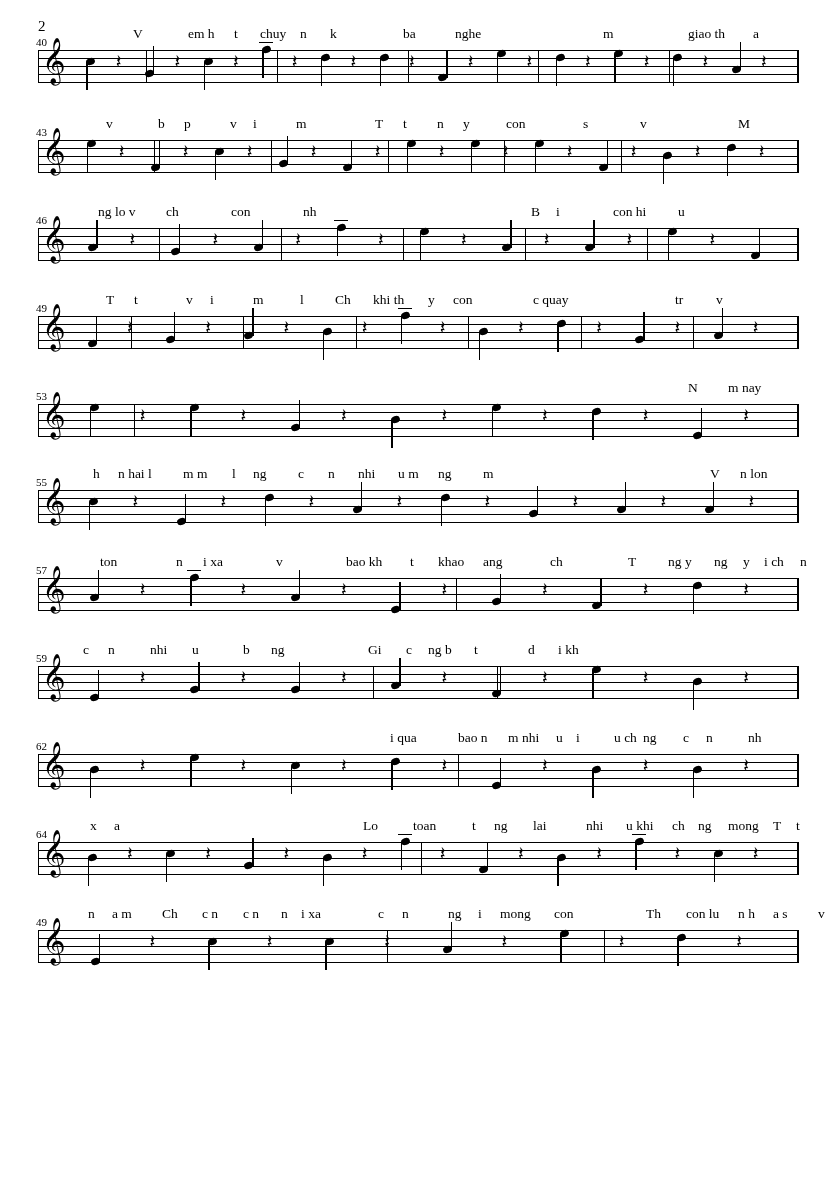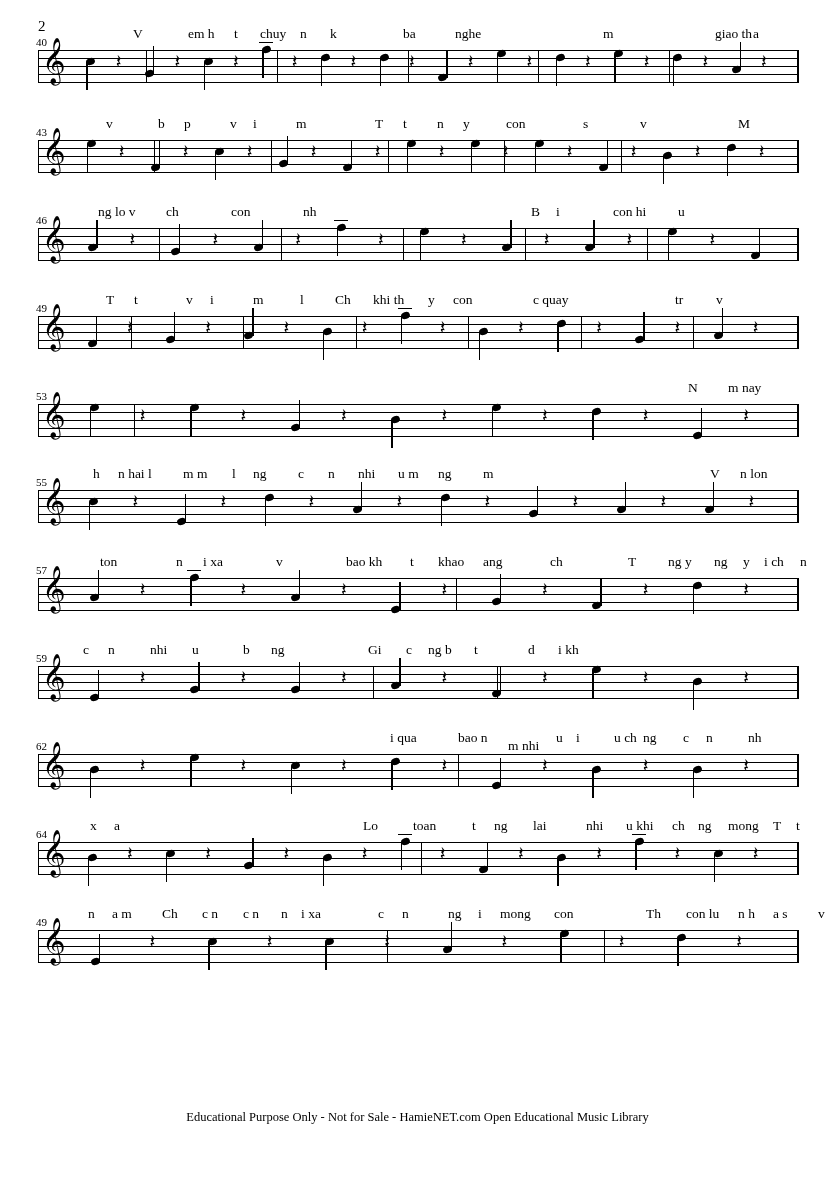--- a/index.html
+++ b/index.html
@@ -132,21 +132,21 @@
         <div class="lyric-row" style="top: -24px;">
           <span class="lyric" style="left: 95px;">V</span>
           <span class="lyric" style="left: 150px;">em h</span>
           <span class="lyric" style="left: 196px;">t</span>
           <span class="lyric" style="left: 222px;">chuy</span>
           <span class="lyric" style="left: 262px;">n</span>
           <span class="lyric" style="left: 292px;">k</span>
           <span class="lyric" style="left: 365px;">ba</span>
           <span class="lyric" style="left: 417px; font-family: Liberation Serif, serif;">nghe</span>
           <span class="lyric" style="left: 565px;">m</span>
-          <span class="lyric" style="left: 650px; margin-left: 27px;">giao th</span>
+          <span class="lyric" style="left: 650px;">giao th</span>
           <span class="lyric" style="left: 715px;">a</span>
         </div>
         <div class="staff" style="top: 0px;">
           <div class="line l0"></div>
           <div class="line l1"></div>
           <div class="line l2"></div>
           <div class="line l3"></div>
           <div class="line l4"></div>
         </div>
         <div class="measure-number" style="left: -2px; top: -14px;">40</div>
@@ -571,21 +571,21 @@
         <div class="stem" style="left: 554.4px; top: 4px; height: 28px;"></div>
         <div class="rest" style="left: 604.686px; top: 2px;">𝄽</div>
         <div class="notehead" style="left: 654.971px; top: 12px;"></div>
         <div class="stem" style="left: 654.971px; top: 16px; height: 28px;"></div>
         <div class="rest" style="left: 705.257px; top: 2px;">𝄽</div>
       </div>
       <div class="system" style="top: 754px;">
         <div class="lyric-row" style="top: -24px;">
           <span class="lyric" style="left: 352px;">i qua</span>
           <span class="lyric" style="left: 420px;">bao n</span>
-          <span class="lyric" style="left: 470px; margin-top: 8px;">m nhi</span>
+          <span class="lyric" style="left: 470px;">m nhi</span>
           <span class="lyric" style="left: 518px;">u</span>
           <span class="lyric" style="left: 538px;">i</span>
           <span class="lyric" style="left: 576px;">u ch</span>
           <span class="lyric" style="left: 605px;">ng</span>
           <span class="lyric" style="left: 645px;">c</span>
           <span class="lyric" style="left: 668px;">n</span>
           <span class="lyric" style="left: 710px;">nh</span>
         </div>
         <div class="staff" style="top: 0px;">
           <div class="line l0"></div>
@@ -728,14 +728,13 @@
         <div class="rest" style="left: 463.467px; top: 2px;">𝄽</div>
         <div class="notehead" style="left: 522.133px; top: 0px;"></div>
         <div class="stem" style="left: 522.133px; top: 4px; height: 28px;"></div>
         <div class="rest" style="left: 580.8px; top: 2px;">𝄽</div>
         <div class="notehead" style="left: 639.467px; top: 4px;"></div>
         <div class="stem" style="left: 639.467px; top: 8px; height: 28px;"></div>
         <div class="rest" style="left: 698.133px; top: 2px;">𝄽</div>
       </div>
     </div>
 
-  <div class="footer">Educational Purpose Only - Not for Sale - HamieNET.com Open Educational Music Library</div>
 </div>
 
 </body></html>

